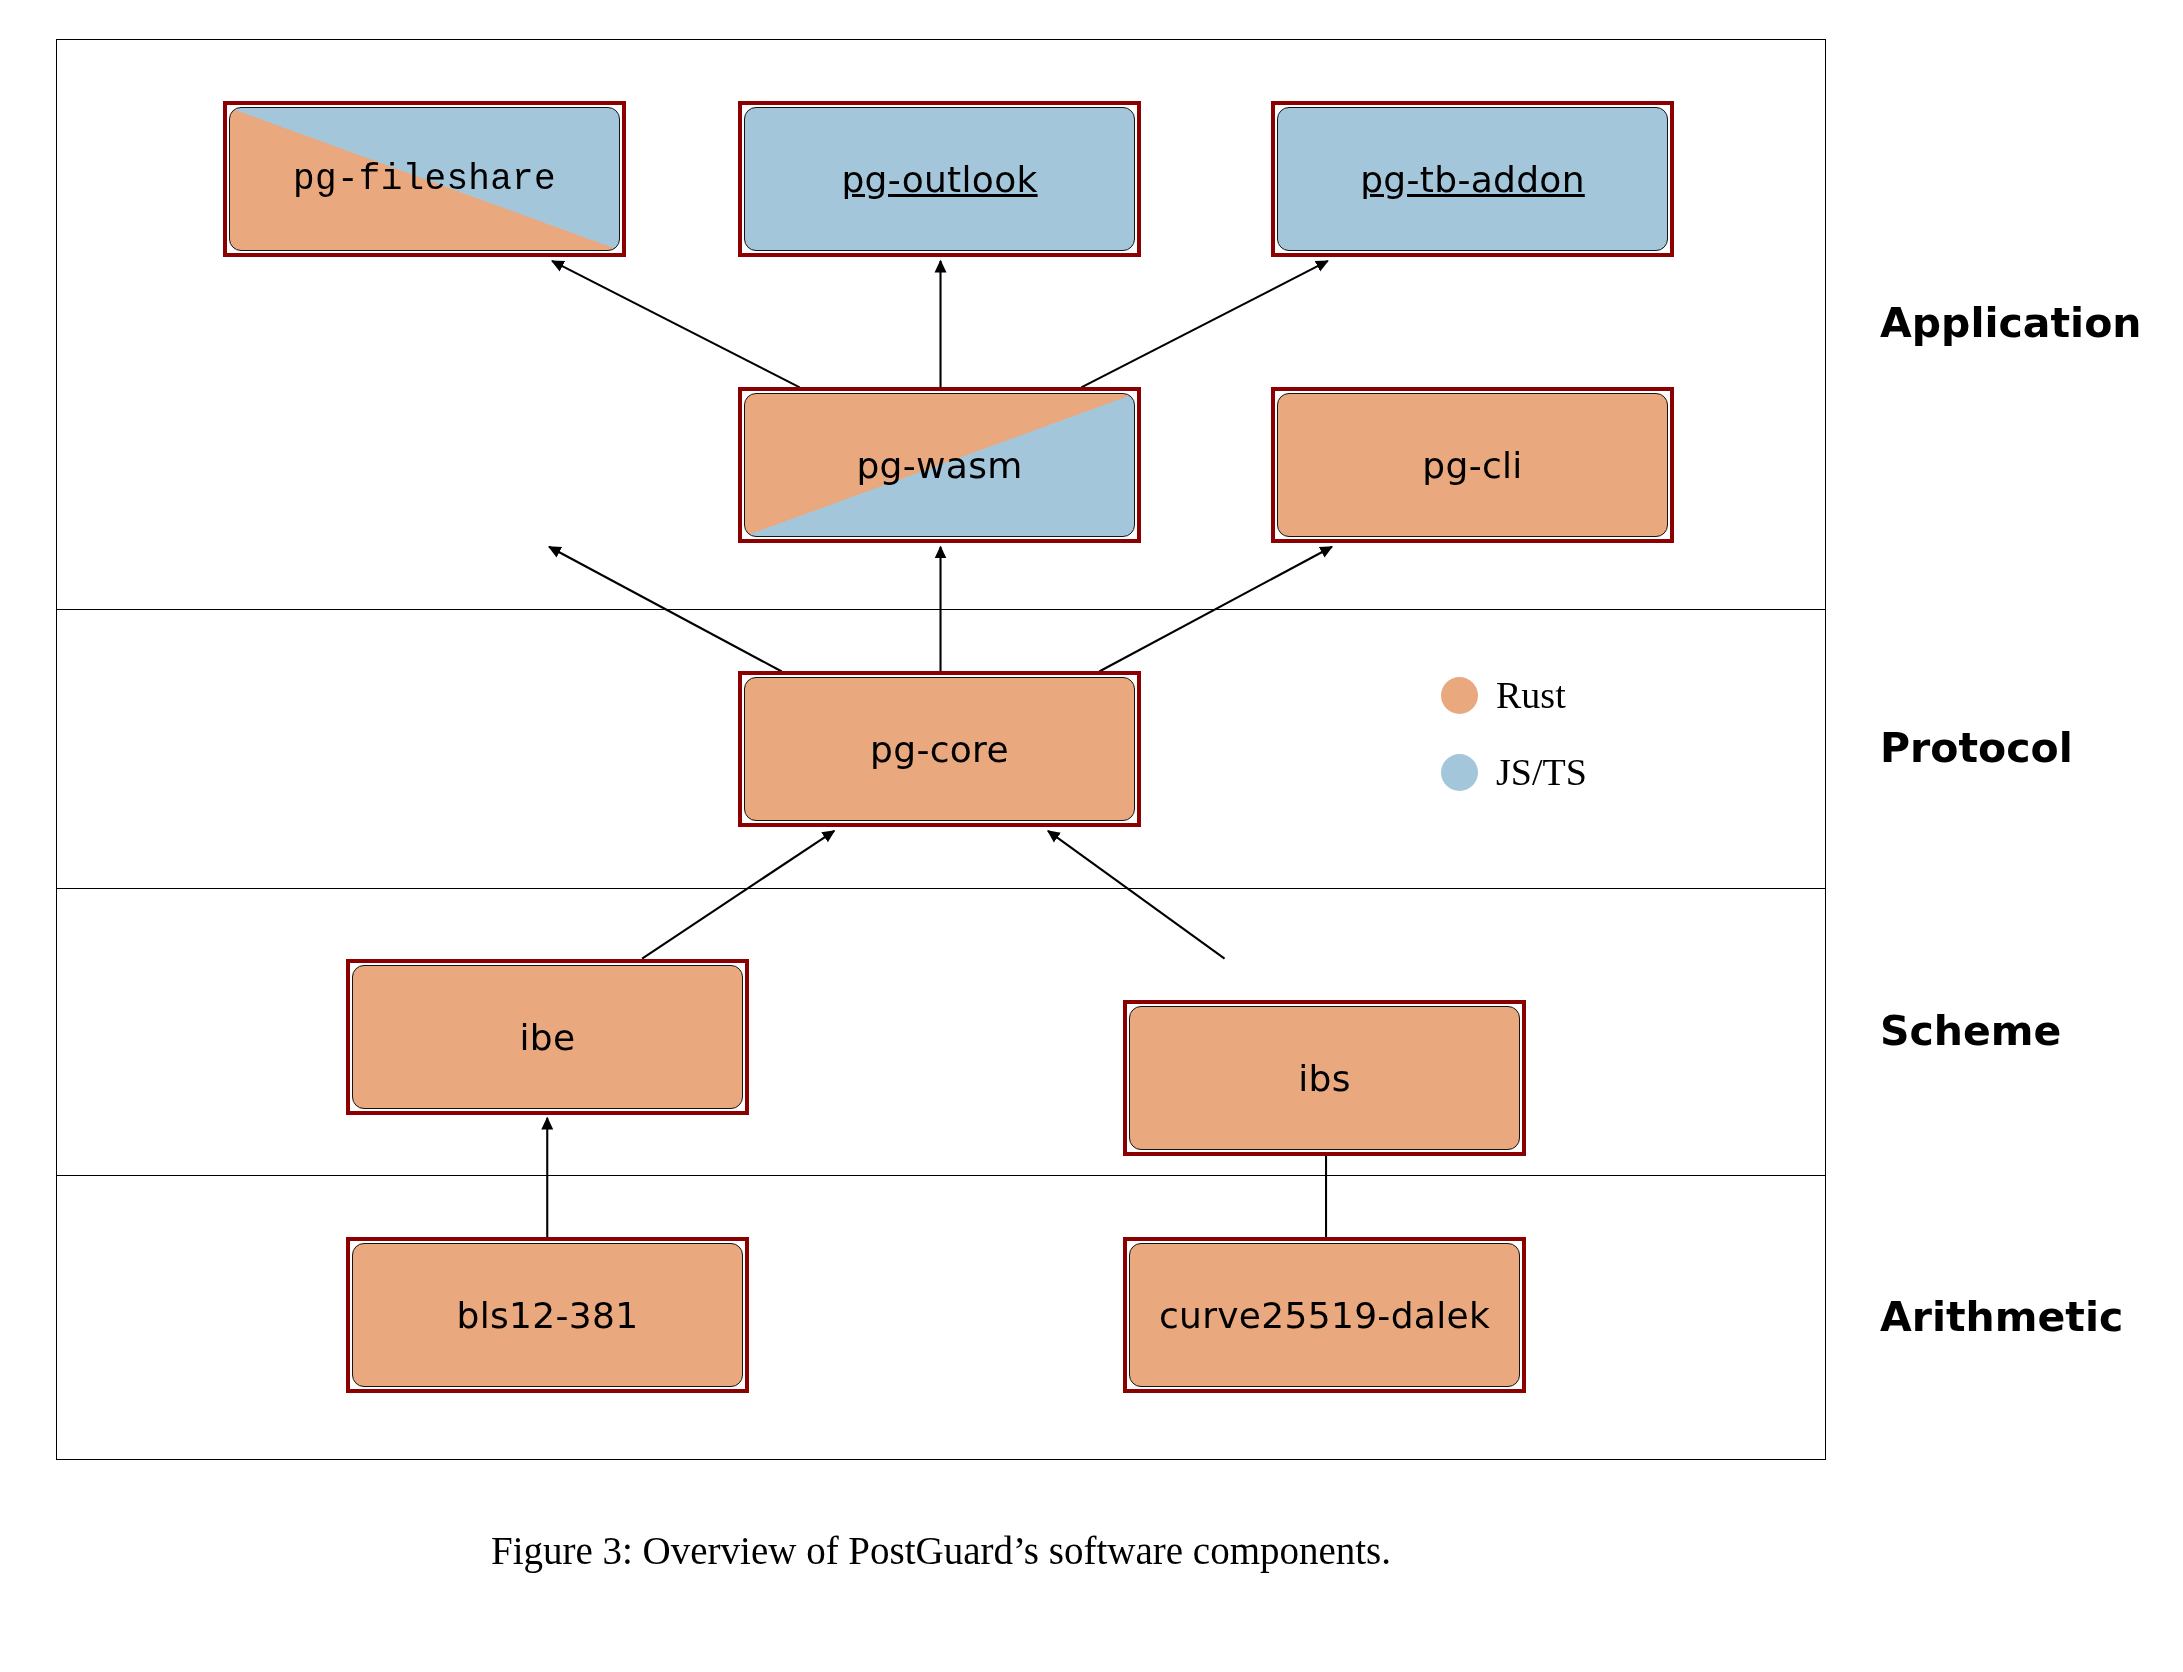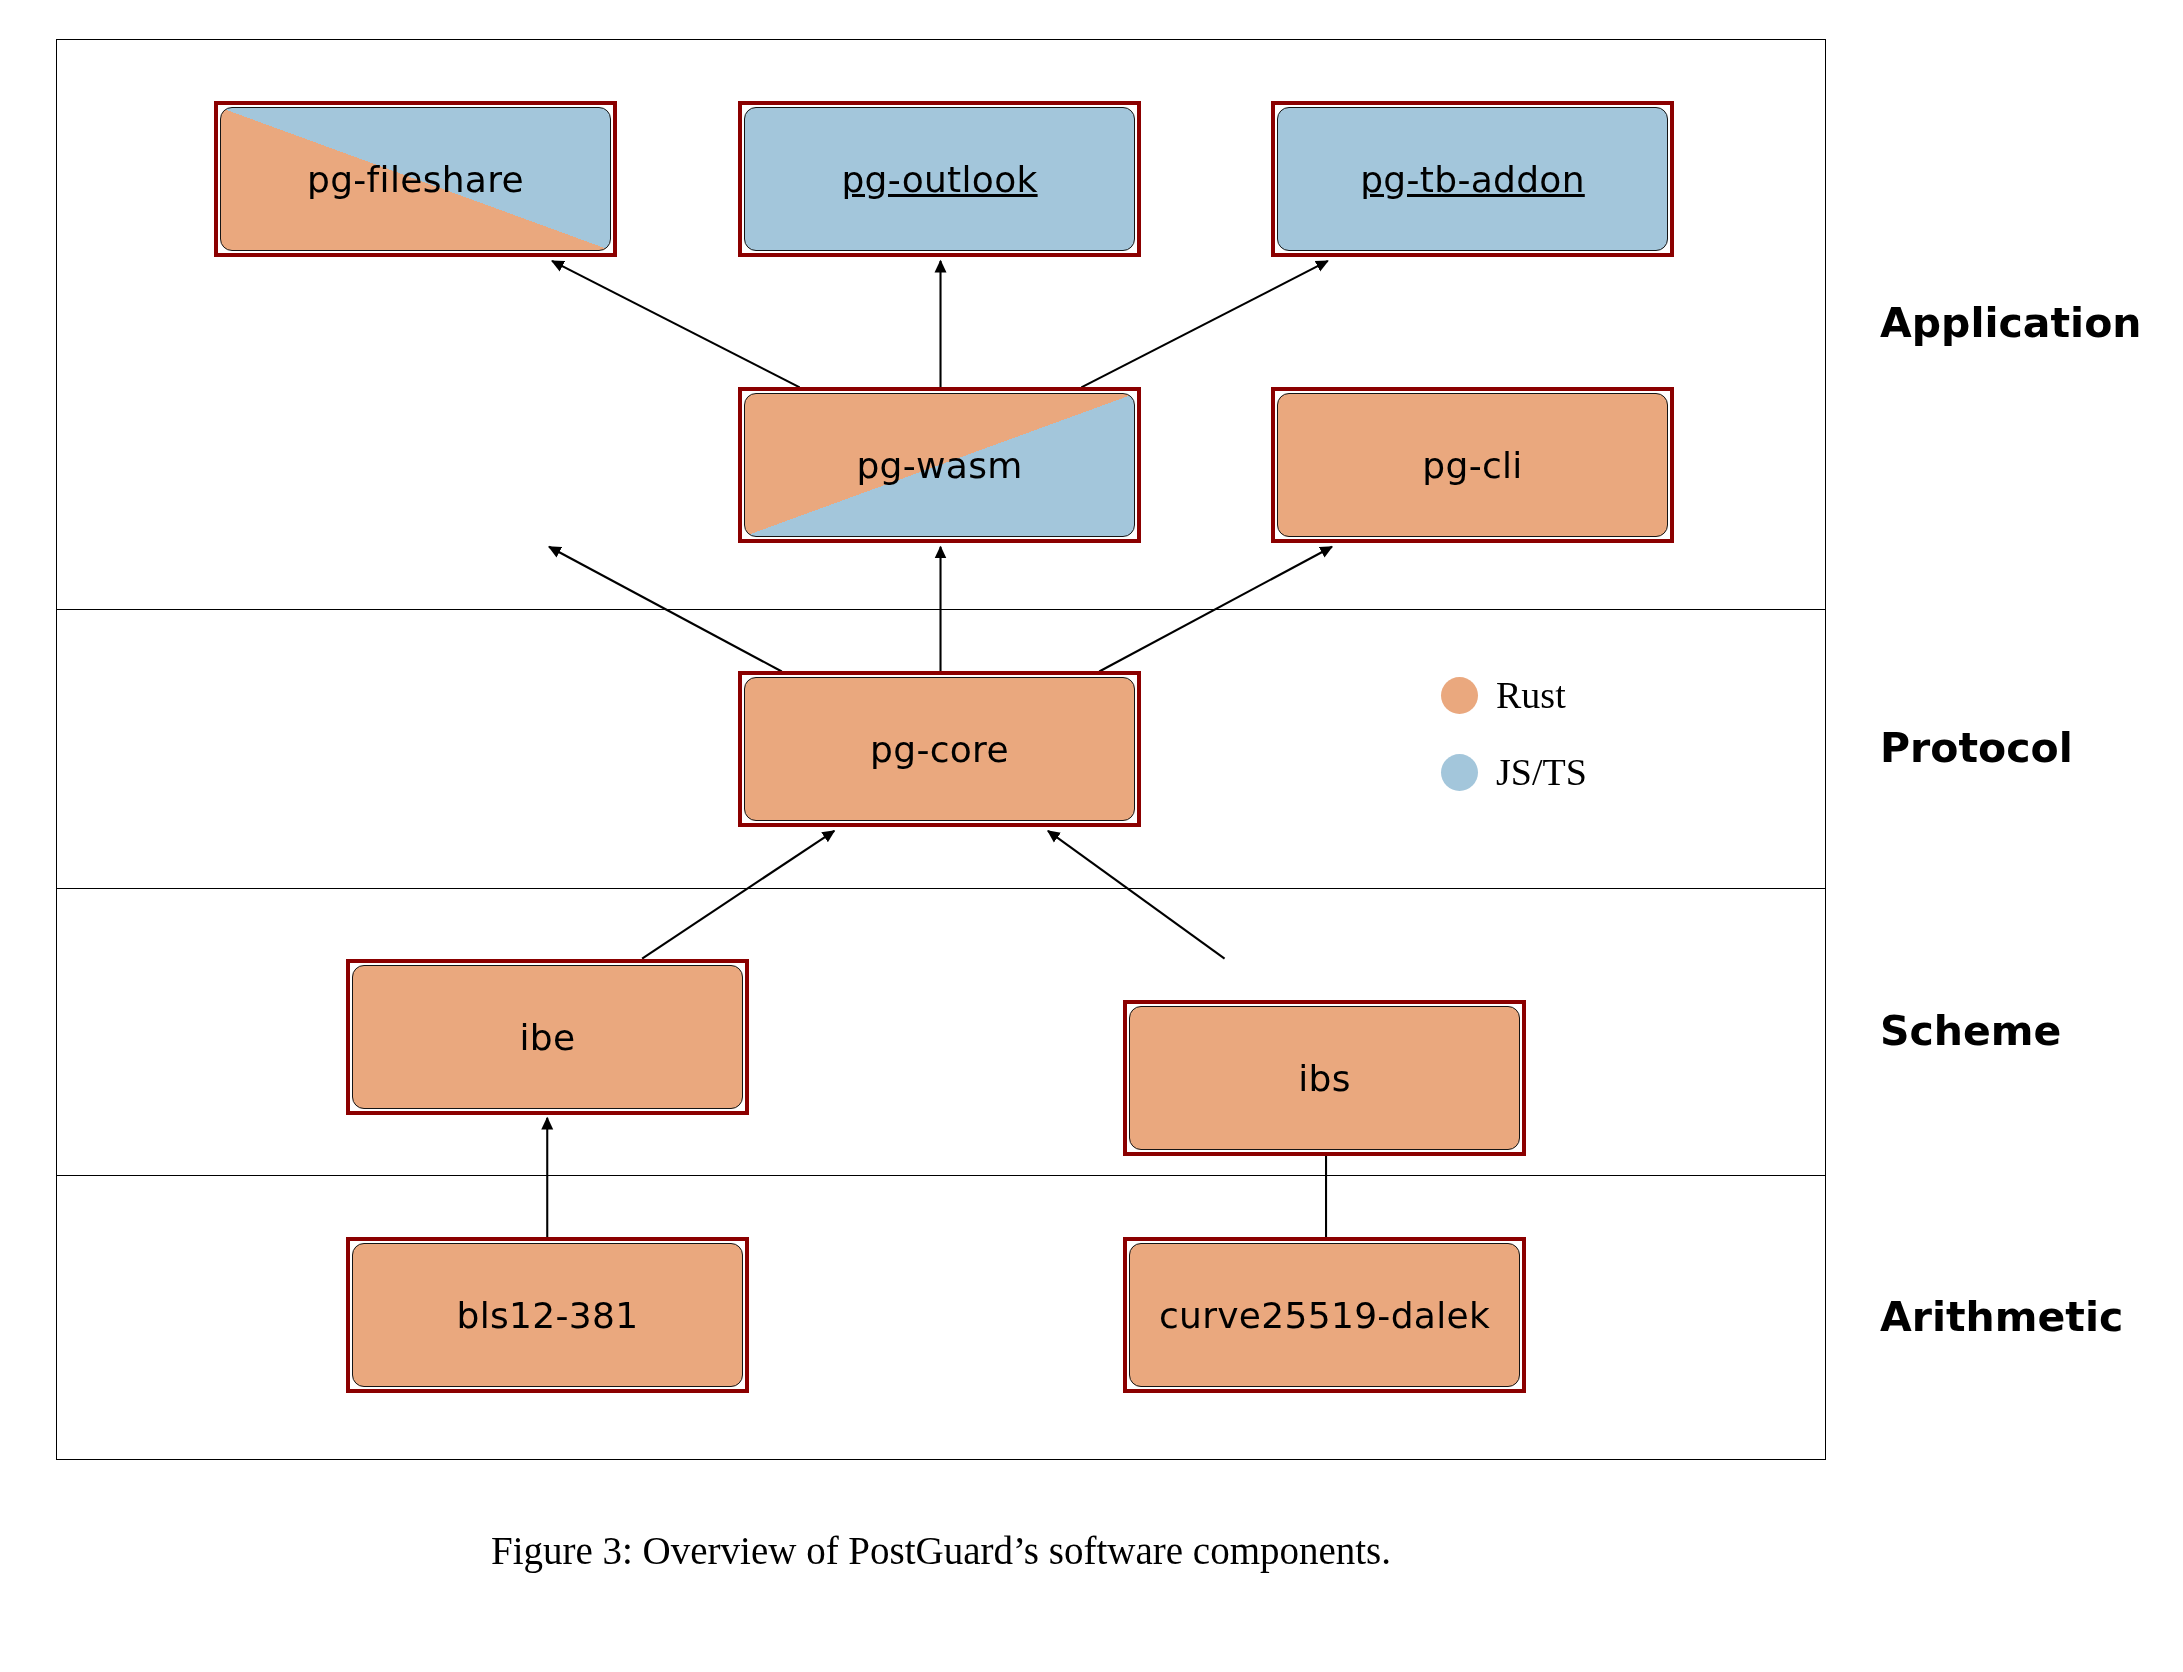--- a/index.html
+++ b/index.html
@@ -84,21 +84,21 @@
     <line x1="1812" y1="649" x2="2225" y2="437" marker-end="url(#arrowhead)"></line>
     <line x1="1310" y1="1125" x2="920" y2="916" marker-end="url(#arrowhead)"></line>
     <line x1="1576" y1="1125" x2="1576" y2="916" marker-end="url(#arrowhead)"></line>
     <line x1="1842" y1="1125" x2="2232" y2="916" marker-end="url(#arrowhead)"></line>
     <line x1="1076" y1="1606" x2="1398" y2="1392" marker-end="url(#arrowhead)"></line>
     <line x1="2052" y1="1606" x2="1756" y2="1392" marker-end="url(#arrowhead)"></line>
     <line x1="917" y1="2073" x2="917" y2="1873" marker-end="url(#arrowhead)"></line>
     <line x1="2222" y1="2073" x2="2222" y2="1873" marker-end="url(#arrowhead)"></line>
   </svg>
 
-  <div class="node" style="left:214px; top:101px;">
+  <div class="node" style="left:223px; top:101px;font-family:Liberation Mono, monospace;">
     <div class="node-inner split-tr">
       <span class="nlabel">pg-fileshare</span>
     </div>
   </div>
   <div class="node" style="left:738px; top:101px;">
     <div class="node-inner jsts-fill">
       <span class="nlabel">pg-outlook</span>
     </div>
   </div>
   <div class="node" style="left:1271px; top:101px;">

